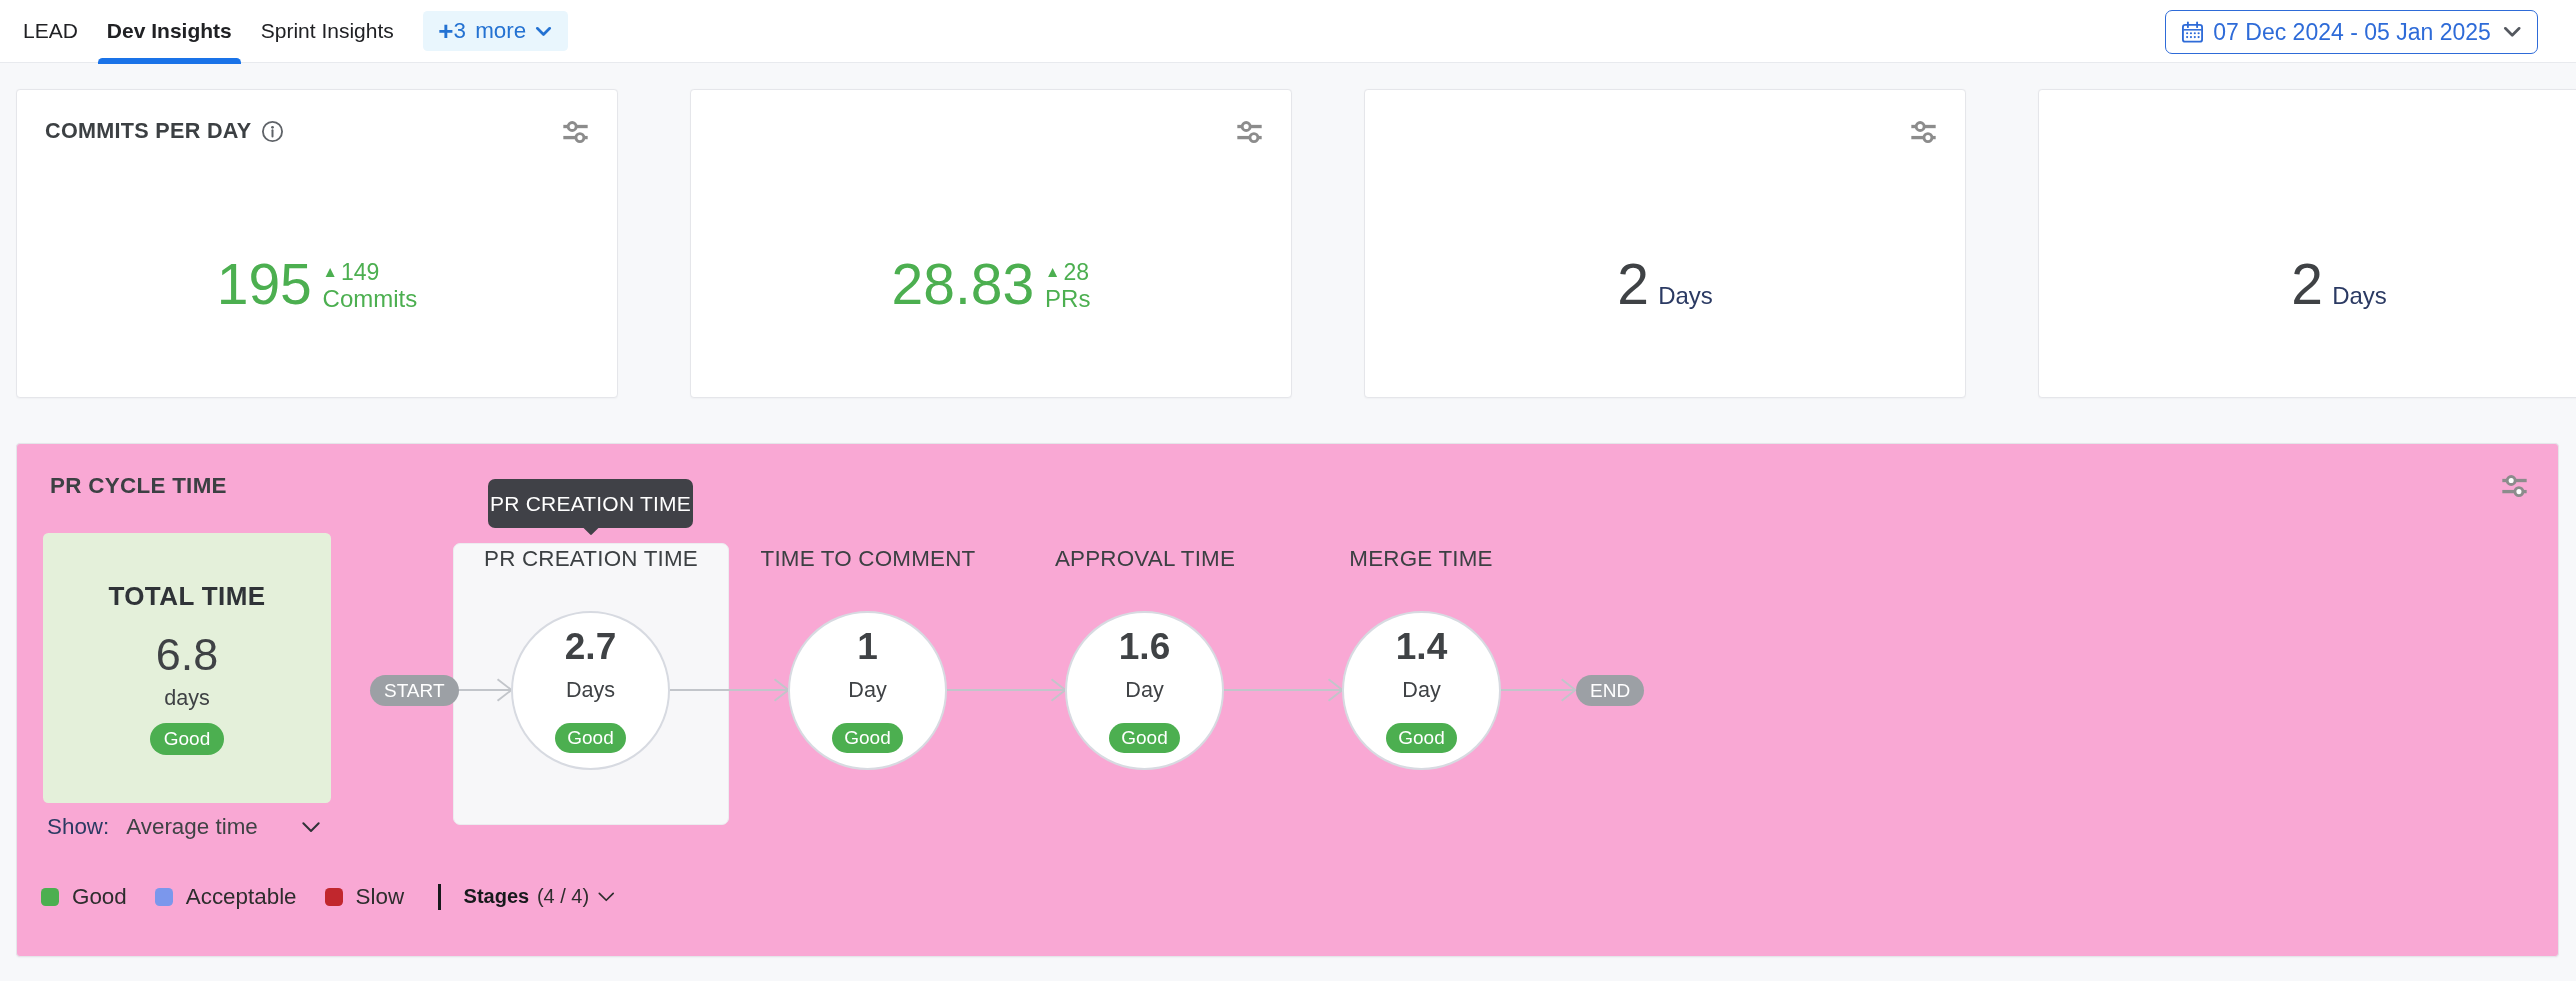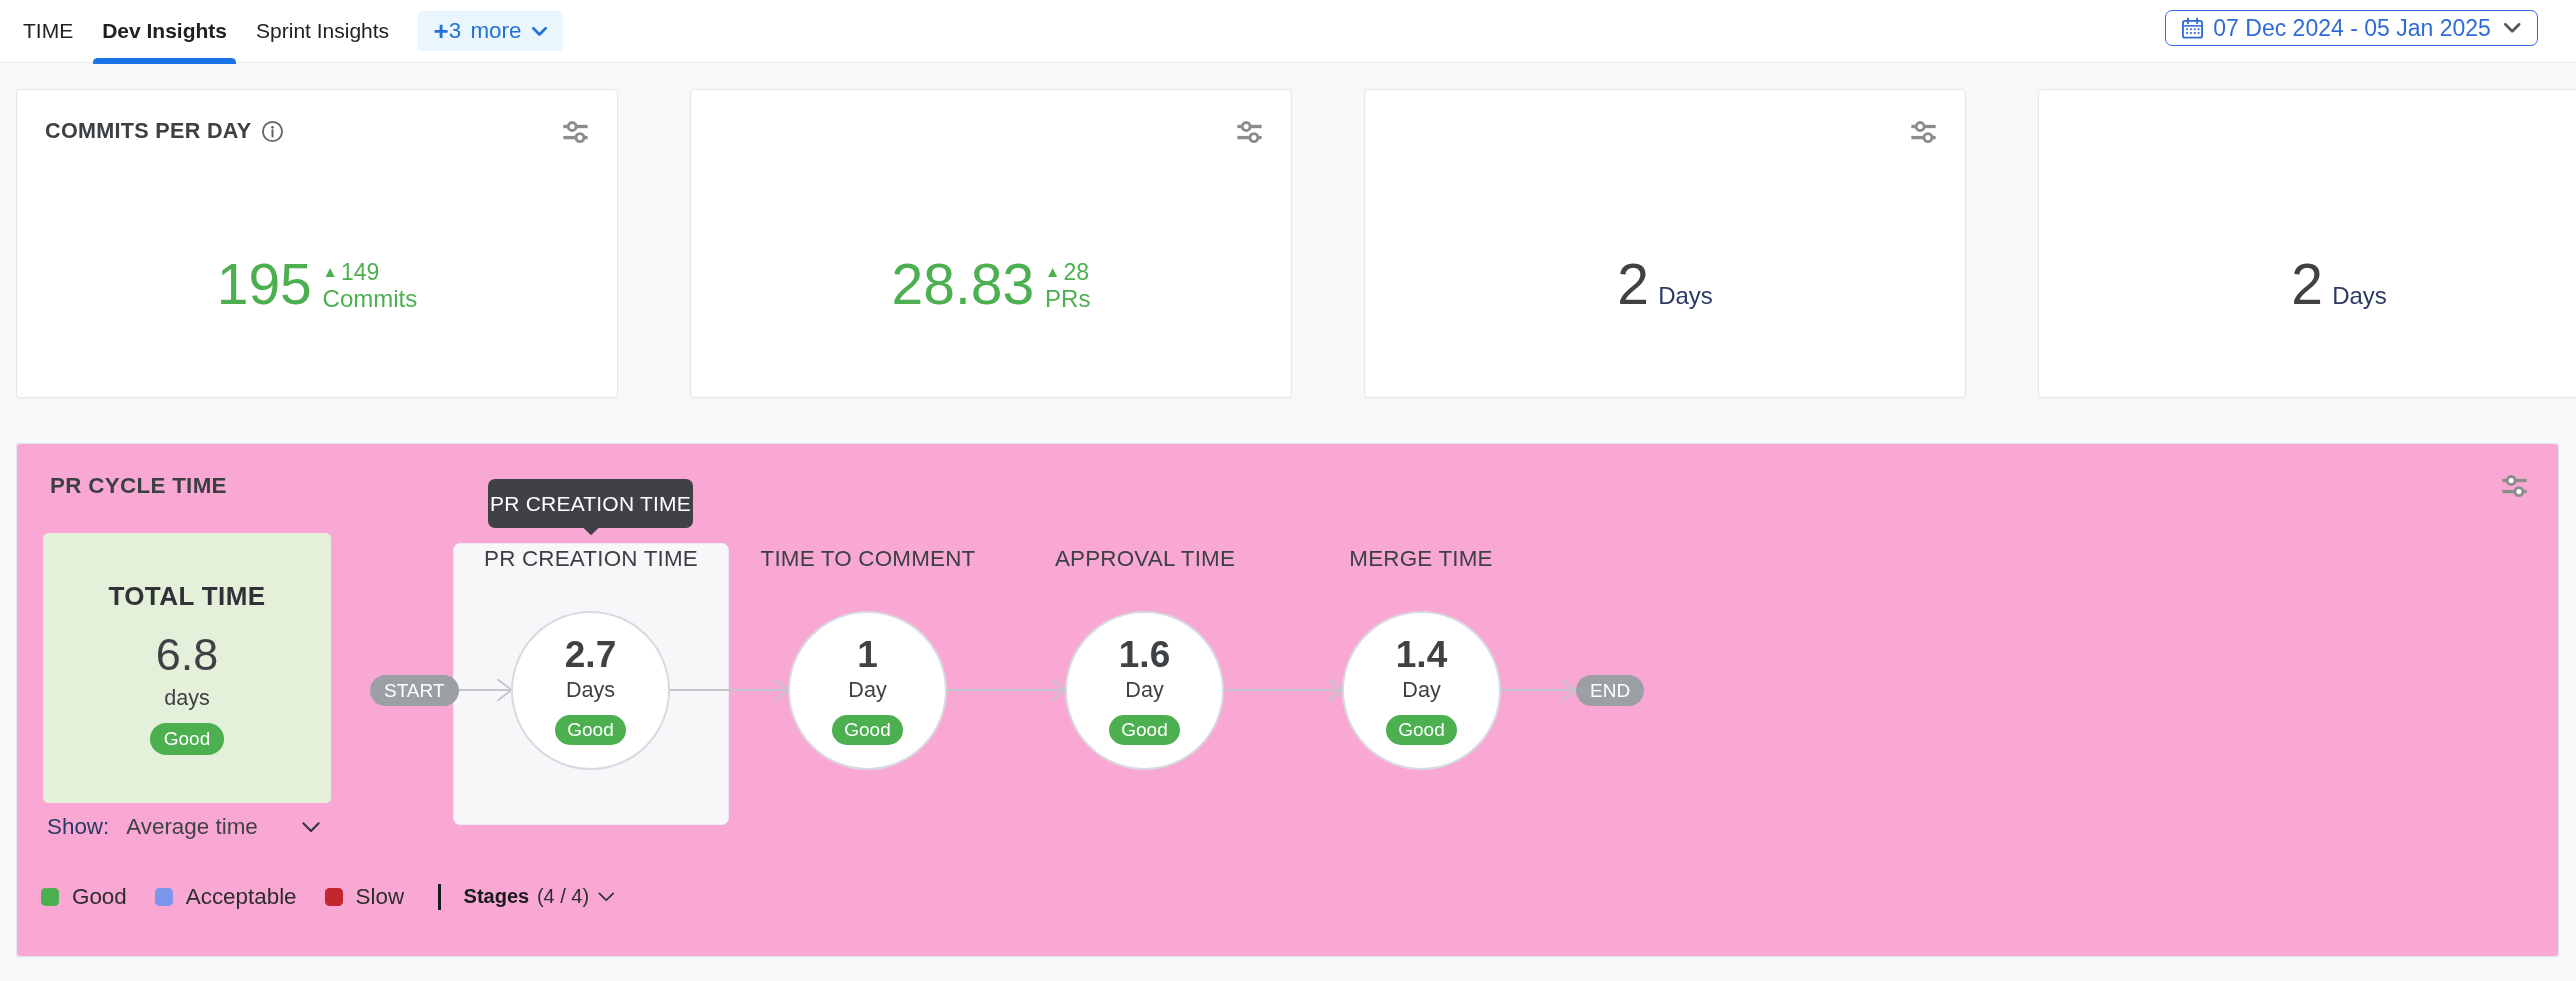--- a/index.html
+++ b/index.html
@@ -31,21 +31,21 @@
   }
   .more-chip {
     display:flex; align-items:center; height:40px; padding:0 15.4px;
     background:#e9f6fd; border-radius:4.6px; color:#2472d2; cursor:pointer;
   }
   .more-chip .plus { font-size:26px; font-weight:600; line-height:1; }
   .more-chip .cnt  { font-size:22.4px; margin-right:9.3px; }
   .more-chip .lbl  { font-size:22.4px; margin-right:9.3px; }
 
   .datepicker {
-    position:absolute; right:38px; top:10px; height:36px;
+    position:absolute; right:38px; top:10px; height:44px;
     display:flex; align-items:center; padding:0 15.4px;
     background:#fff; border:1.5px solid #2e6bd8; border-radius:7px; cursor:pointer;
   }
   .datepicker .dp-text { font-size:23px; font-weight:500; color:#2e6bd8; margin:0 12.3px 0 9.3px; white-space:nowrap; }
 
   
   .cards-row { position:absolute; top:89px; left:16px; display:flex; gap:72px; }
   .metric-card {
     width:602px; height:309px; background:#fff;
     border:1.5px solid #e5e6ea; border-radius:3.9px; position:relative;
@@ -108,21 +108,21 @@
     background:#f7f7f9; border:1.5px solid #ececf0; border-radius:7px; z-index:1; cursor:pointer;
   }
   .stage-title {
     position:absolute; top:102px; transform:translateX(-50%);
     font-size:22.4px; font-weight:500; letter-spacing:0.2px; color:#3c4043; white-space:nowrap; z-index:3;
   }
   .stage-circle {
     position:absolute; top:167px; width:159px; height:159px;
     background:#fff; border:2.3px solid #d7dae1; border-radius:50%;
     display:flex; flex-direction:column; align-items:center; justify-content:center;
-    z-index:3; cursor:pointer;
+    z-index:3; cursor:pointer;gap:8px;
   }
   .stage-num  { font-size:37px; font-weight:600; color:#3f4245; line-height:1.05; }
   .stage-unit { font-size:21.6px; color:#3f4245; margin-top:2.3px; }
   .stage-circle .badge { margin-top:11.6px; font-size:19px; padding:3.9px 12.3px; }
   .cx1 { left:494px; }  .cx2 { left:771px; } .cx3 { left:1048px; } .cx4 { left:1325px; }
   .tx1 { left:574px; }  .tx2 { left:851px; } .tx3 { left:1128px; } .tx4 { left:1404px; }
 
   .connector { position:absolute; top:232px; z-index:2; }
 
   .tooltip {
@@ -149,21 +149,21 @@
   .stages-filter .sf-chev { margin-left:7.7px; line-height:0; }
 
   svg { display:block; }
 </style>
 </head>
 <body>
 
 <div class="navbar">
   <div class="tabs">
     <div class="tab">
-        <span>TIME</span>
+        <span>LEAD</span>
       </div>
     <div class="tab active">
         <span>Dev Insights</span>
       </div>
     <div class="tab">
         <span>Sprint Insights</span>
       </div>
     <div class="more-chip">
       <span class="plus">+</span>
       <span class="cnt">3</span>

